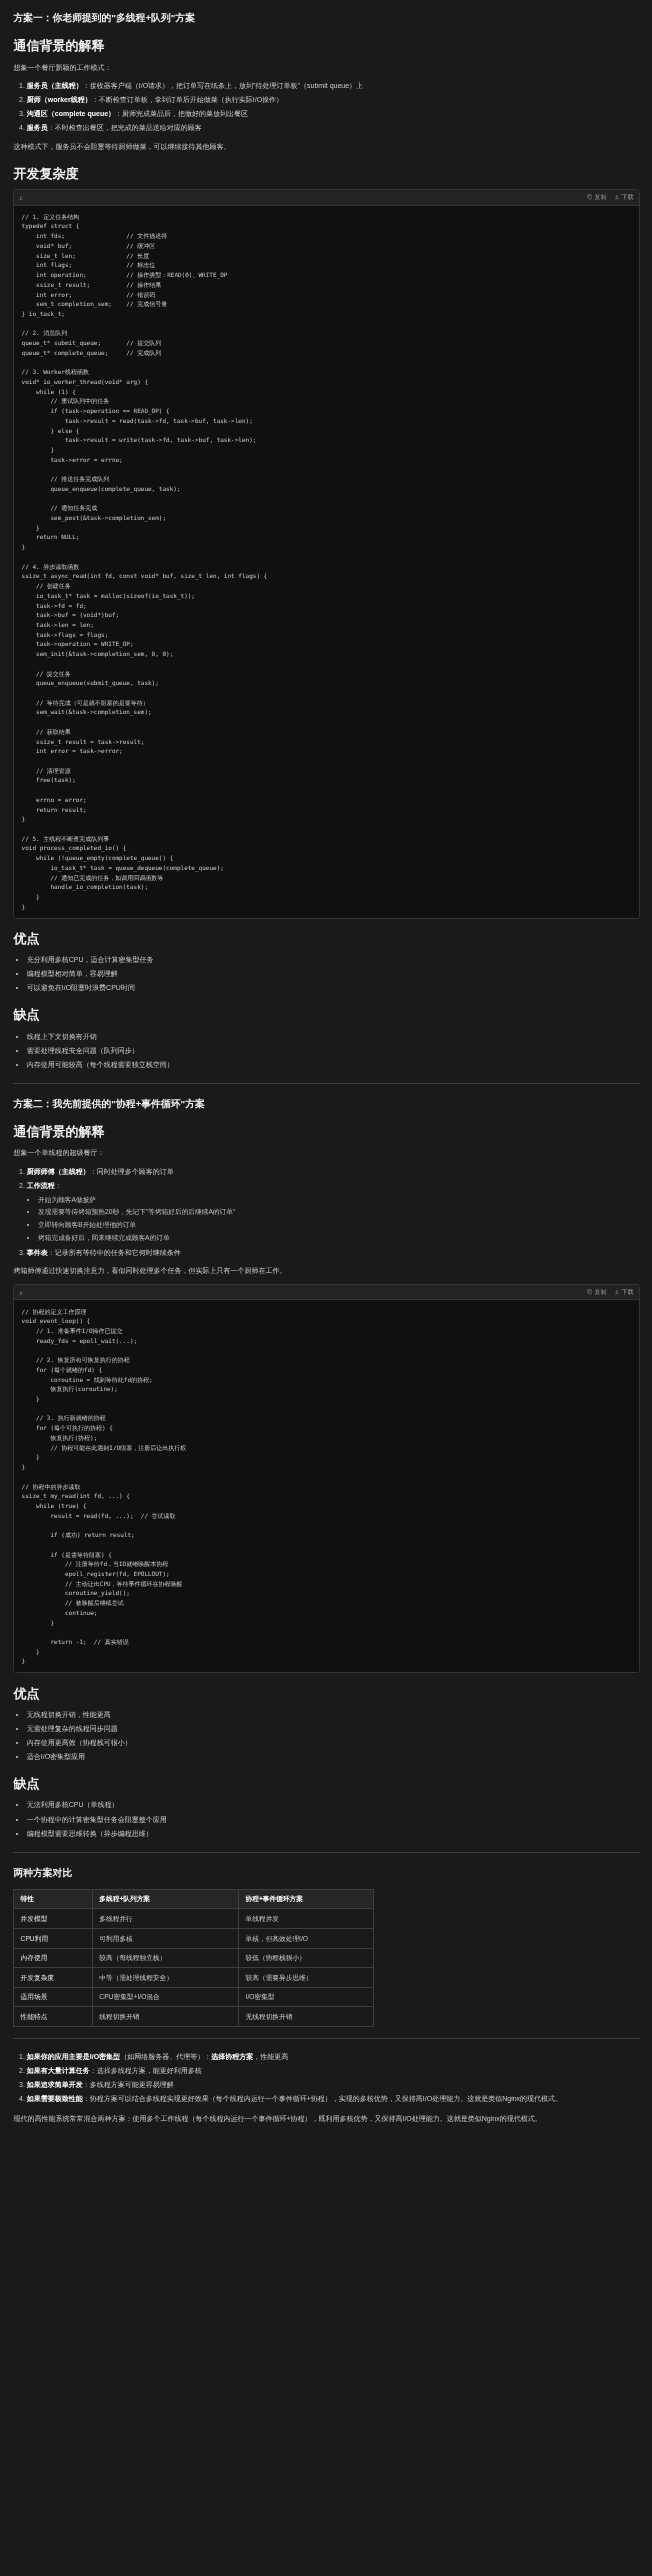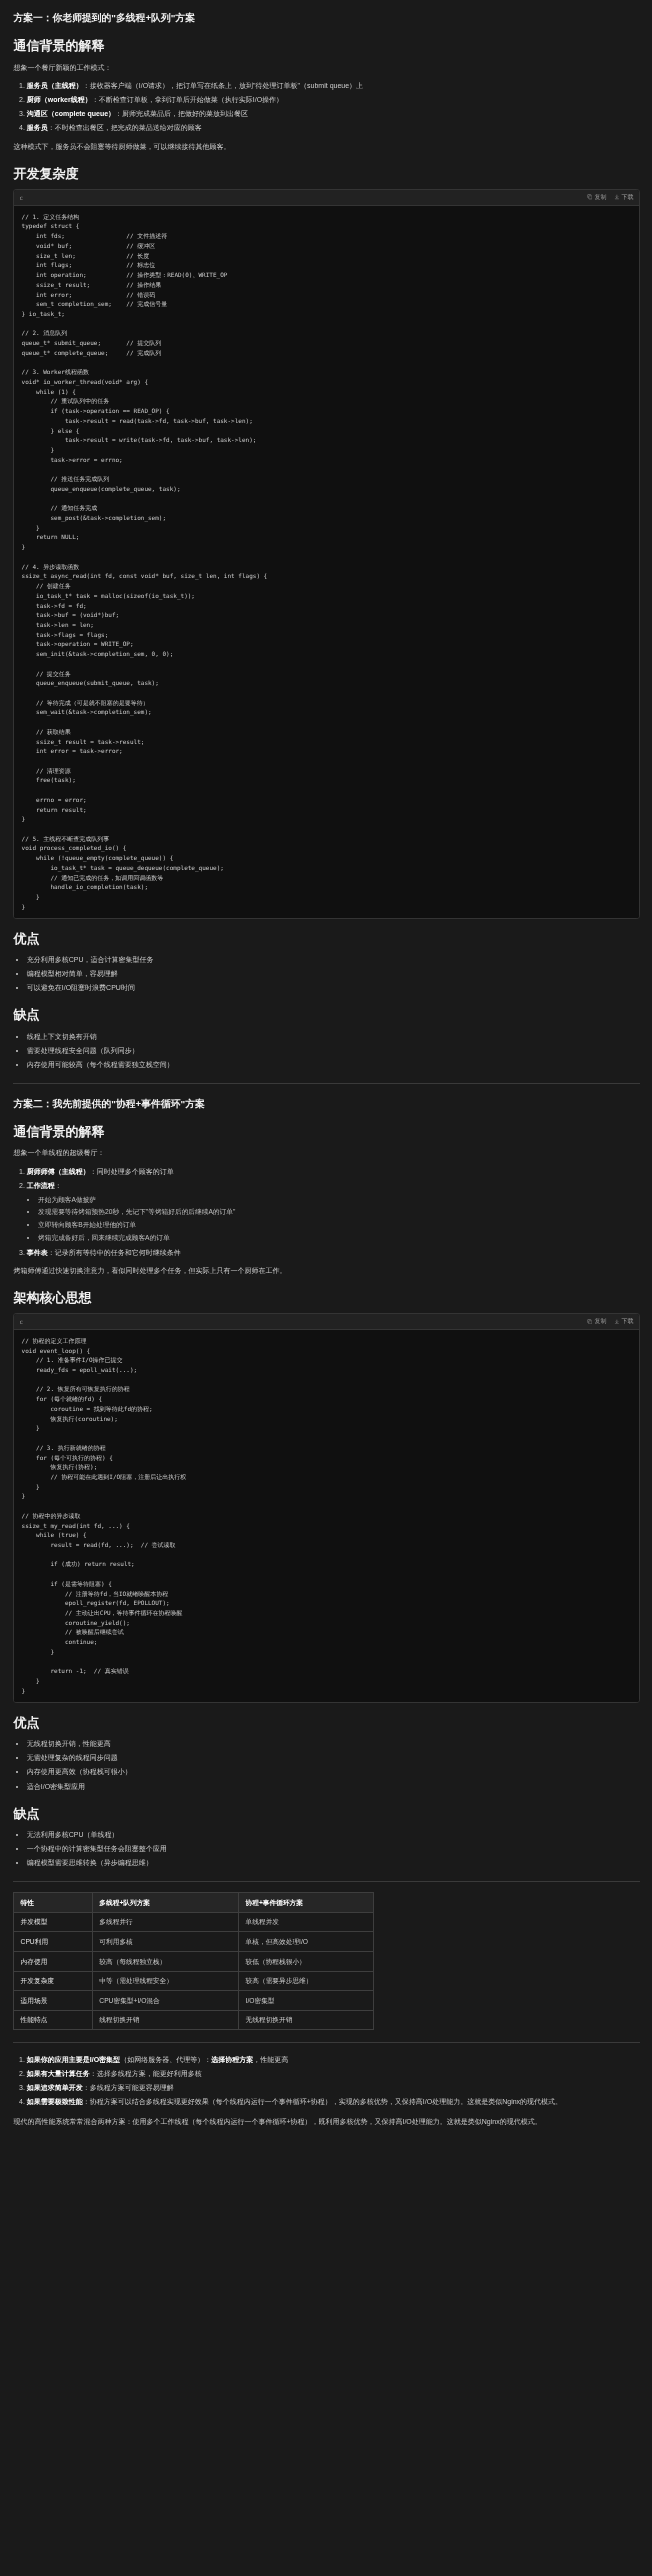--- a/index.html
+++ b/index.html
@@ -273,21 +273,20 @@
     <li><b>工作流程</b>：<ul class="sub-bullets">
         <li>开始为顾客A做披萨</li>
         <li>发现需要等待烤箱预热20秒，先记下"等烤箱好后的后继续A的订单"</li>
         <li>立即转向顾客B开始处理他的订单</li>
         <li>烤箱完成备好后，回来继续完成顾客A的订单</li>
       </ul></li>
     <li><b>事件表</b>：记录所有等待中的任务和它何时继续条件</li>
   </ol>
   <p class="para">烤箱师傅通过快速切换注意力，看似同时处理多个任务，但实际上只有一个厨师在工作。</p>
 
-  <h3 class="sub-title">架构核心思想</h3>
 
   <div class="codeblock">
     <div class="code-header">
       <span class="code-lang">c</span>
       <div class="code-actions">
         <span class="code-action">
           <svg width="5.7" height="5.7" viewBox="0 0 16 16" fill="none" stroke="#9a9a9a" stroke-width="1.4">
               <rect x="5" y="5" width="9" height="9" rx="1"></rect>
               <path d="M11 3.5V2.5a1 1 0 0 0-1-1H3a1 1 0 0 0-1 1v7a1 1 0 0 0 1 1h1"></path>
             </svg>
@@ -350,20 +349,21 @@
 
   <h3 class="sub-title">缺点</h3>
   <ul class="bullets">
     <li>无法利用多核CPU（单线程）</li>
     <li>一个协程中的计算密集型任务会阻塞整个应用</li>
     <li>编程模型需要思维转换（异步编程思维）</li>
   </ul>
 
   <hr class="sep">
 
+  <h2 class="section-title">两种方案对比</h2>
 
   <table class="cmp">
     <thead>
       <tr>
         <th>特性</th>
         <th>多线程+队列方案</th>
         <th>协程+事件循环方案</th>
       </tr>
     </thead>
     <tbody>

